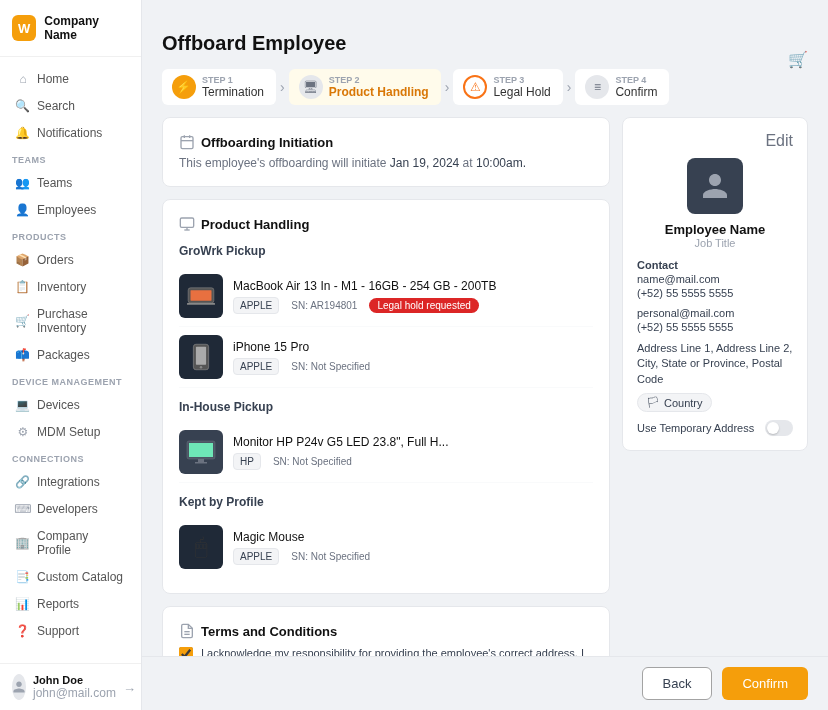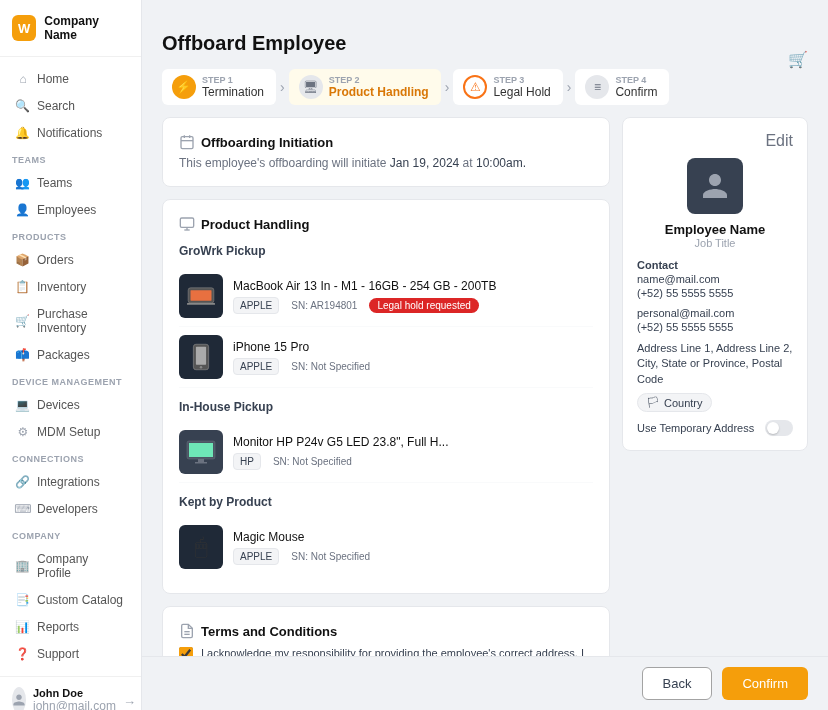--- a/index.html
+++ b/index.html
@@ -157,21 +157,20 @@
     <div class="sidebar-section-label">CONNECTIONS</div>
     <div class="sidebar-item">
       <span class="sidebar-icon">🔗</span>
       <span>Integrations</span>
     </div>
     <div class="sidebar-item">
       <span class="sidebar-icon">⌨</span>
       <span>Developers</span>
     </div>
 
-    <div class="sidebar-section-label">COMPANY</div>
     <div class="sidebar-item">
       <span class="sidebar-icon">🏢</span>
       <span>Company Profile</span>
     </div>
     <div class="sidebar-item">
       <span class="sidebar-icon">📑</span>
       <span>Custom Catalog</span>
     </div>
     <div class="sidebar-item">
       <span class="sidebar-icon">📊</span>
@@ -326,21 +325,21 @@
           </div>
           <div class="device-info">
             <div class="device-name">Monitor HP P24v G5 LED 23.8", Full H...</div>
             <div class="device-tags">
               <span class="tag hp">HP</span>
               <span class="tag serial">SN: <span>Not Specified</span></span>
             </div>
           </div>
         </div>
 
-        <div class="section-title">Kept by Product</div>
+        <div class="section-title">Kept by Profile</div>
         <div class="device-item">
           <div class="device-thumb dark" style="background:#1f2937; font-size:22px;">🖱</div>
           <div class="device-info">
             <div class="device-name">Magic Mouse</div>
             <div class="device-tags">
               <span class="tag apple">APPLE</span>
               <span class="tag serial">SN: <span>Not Specified</span></span>
             </div>
           </div>
         </div>

